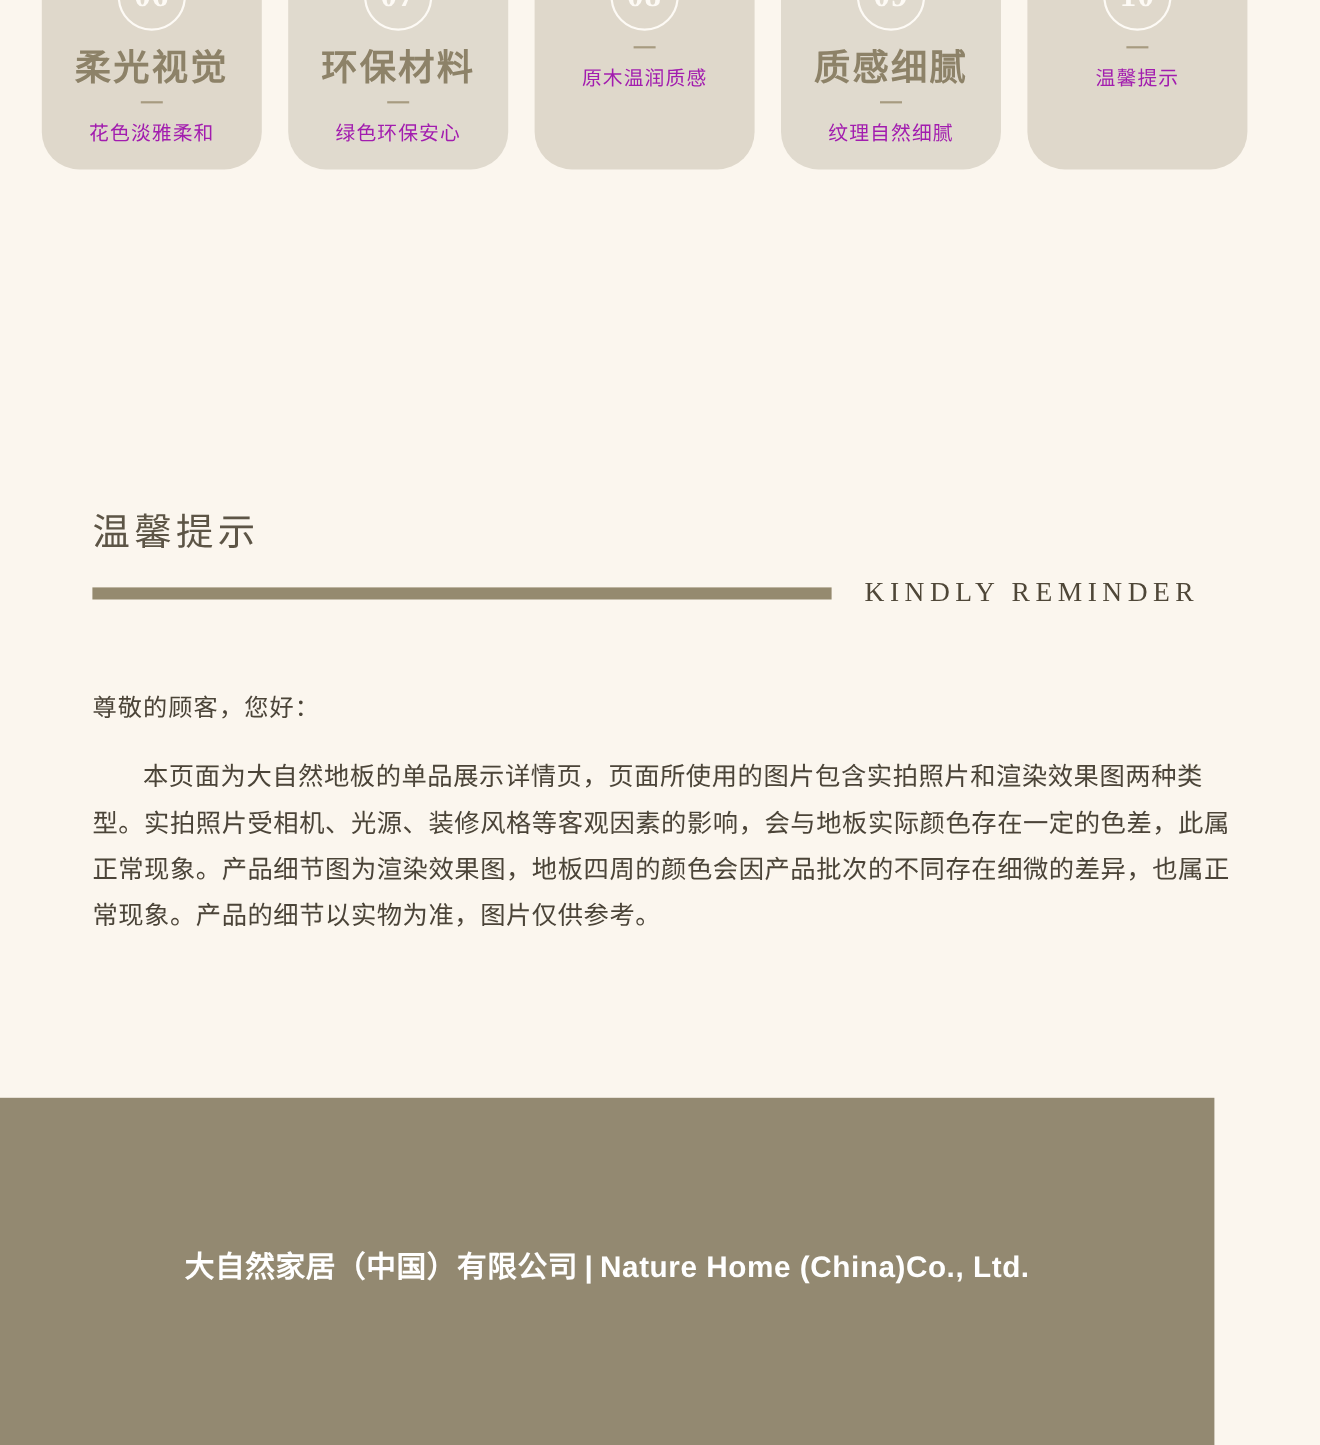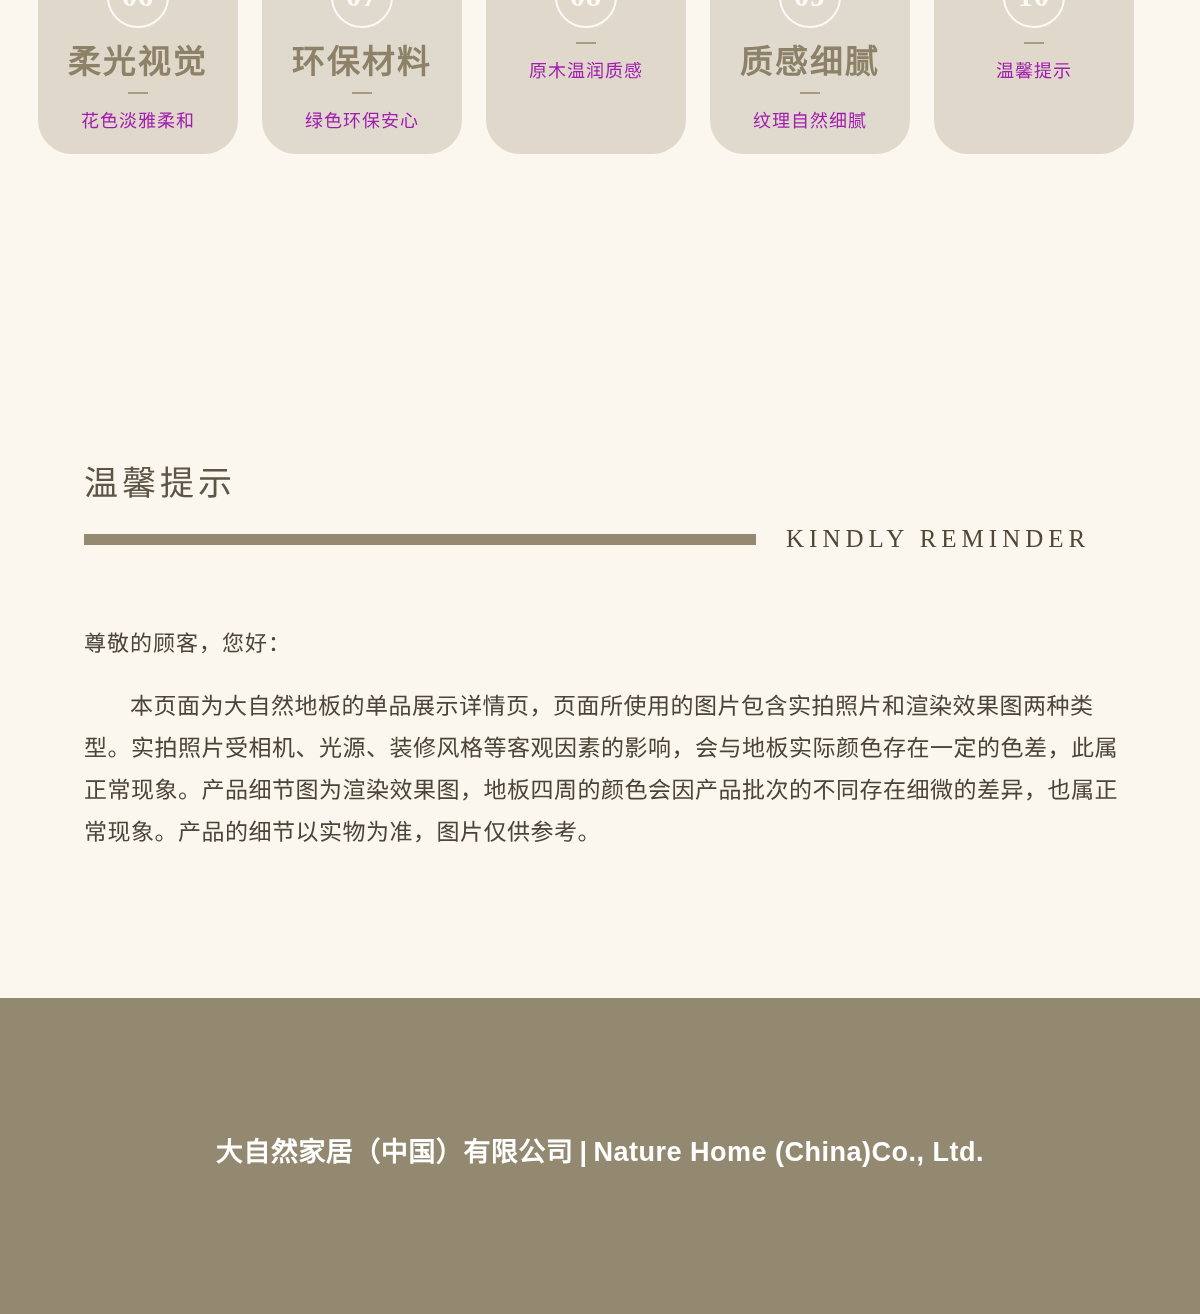--- a/index.html
+++ b/index.html
@@ -116,21 +116,21 @@
     text-indent: 2em;
     letter-spacing: 0.5px;
     width: 1048px;
   }
 
   
   .footer {
     position: absolute;
     left: 0;
     bottom: 0;
-    width: 1200px;
+    width: 1104px;
     height: 316px;
     background: #938971;
     color: #ffffff;
     display: flex;
     flex-direction: row;
     justify-content: center;
     align-items: center;
   }
   .footer-line1 {
     font-size: 27px;

